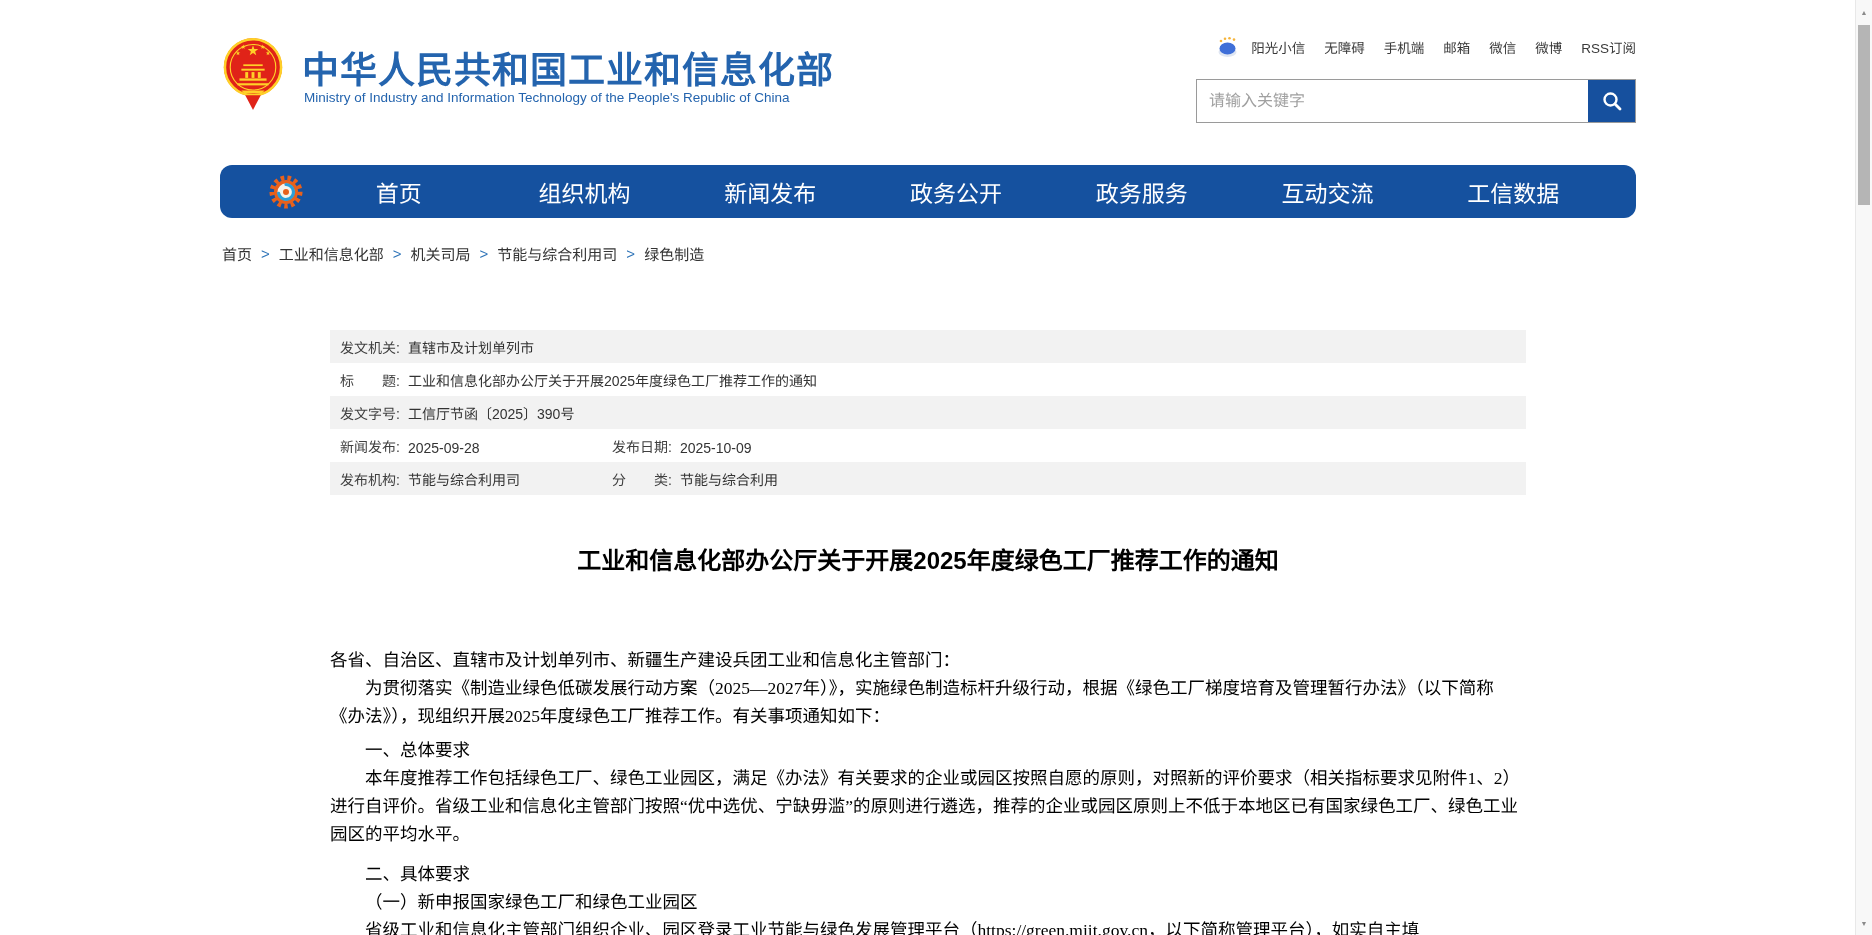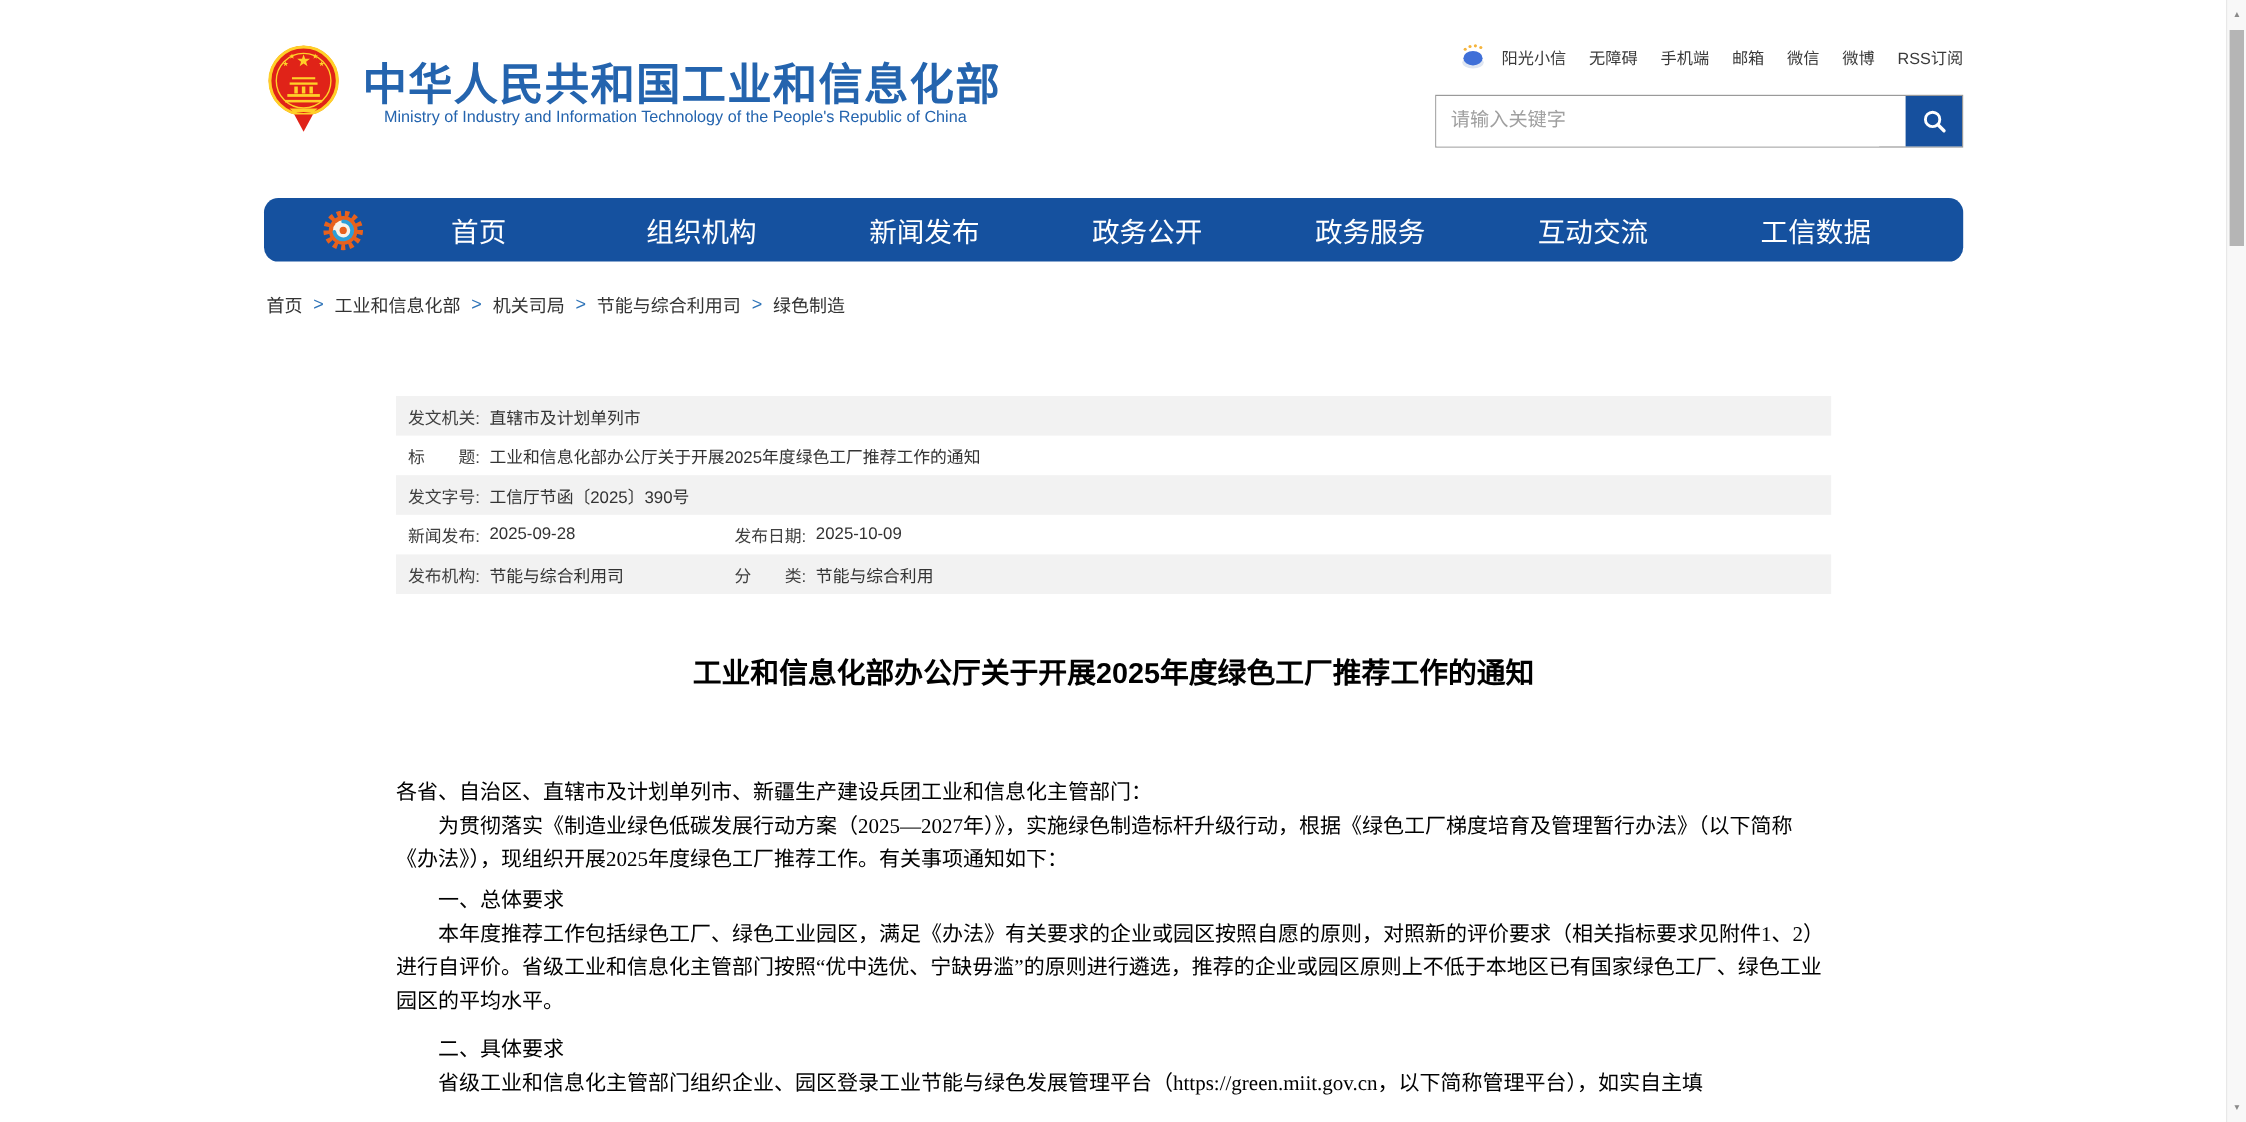--- a/index.html
+++ b/index.html
@@ -6,21 +6,21 @@
   body{
     width:1872px;height:935px;position:relative;overflow:hidden;background:#fff;
     font-family:"Liberation Sans","DejaVu Sans",sans-serif;color:#333;
   }
   .container{position:absolute;left:220px;top:0;width:1416px;height:935px;}
 
   
   .emblem{position:absolute;left:2px;top:36px;width:62px;height:78px;}
   .site-title{position:absolute;left:82px;top:40px;font-size:37px;font-weight:bold;
     color:#2464ae;letter-spacing:1px;white-space:nowrap;}
-  .site-subtitle{position:absolute;left:100px;top:90px;font-size:13.5px;color:#2464ae;white-space:nowrap;}
+  .site-subtitle{position:absolute;left:84px;top:90px;font-size:13.5px;color:#2464ae;white-space:nowrap;}
 
   .utilities{position:absolute;top:36px;right:0;display:flex;align-items:center;gap:19px;
     font-size:13.5px;color:#3a3a3a;}
   .utility-link{cursor:pointer;white-space:nowrap;}
   .sun-icon{width:24px;height:22px;display:inline-block;margin-right:-8px;}
 
   .searchbar{position:absolute;top:79px;right:0;width:440px;height:44px;border:1px solid #9a9a9a;
     box-sizing:border-box;display:flex;background:#fff;gap:22px;}
   .search-input{flex:1;border:0;outline:0;padding:0 12px;font-size:16px;color:#333;
     font-family:"Liberation Sans",sans-serif;}
@@ -38,21 +38,21 @@
   
   .breadcrumb{position:absolute;top:243px;left:2px;font-size:15px;color:#333;display:flex;
     gap:9px;align-items:center;}
   .crumb{cursor:pointer;white-space:nowrap;}
   .crumb-sep{color:#2f74b8;}
 
   
   .docmeta{position:absolute;top:330px;left:110px;width:1196px;font-size:14px;}
   .meta-row{height:33px;display:flex;align-items:center;padding-left:10px;box-sizing:border-box;}
   .meta-row.odd{background:#f2f2f2;}
-  .meta-cell{display:flex;align-items:flex-start;}
+  .meta-cell{display:flex;align-items:flex-end;}
   .meta-cell.col1{width:272px;flex:0 0 auto;}
   .meta-label{color:#404040;white-space:pre;}
   .meta-value{color:#333;margin-left:8px;white-space:nowrap;}
 
   
   .article{position:absolute;top:495px;left:110px;width:1196px;color:#000;}
   .article-title{margin:46px 0 0 0;text-align:center;font-size:24px;font-weight:bold;
     font-family:"Liberation Sans","DejaVu Sans",sans-serif;color:#000;}
   .article-body{margin-top:70px;font-family:"Liberation Serif","DejaVu Serif",serif;
     font-size:17.5px;line-height:28px;color:#000;}
@@ -202,20 +202,21 @@
   </div>
 
   <div class="article">
     <h1 class="article-title">工业和信息化部办公厅关于开展2025年度绿色工厂推荐工作的通知</h1>
     <div class="article-body">
       <p class="para">各省、自治区、直辖市及计划单列市、新疆生产建设兵团工业和信息化主管部门：</p>
       <p class="para indent">为贯彻落实《制造业绿色低碳发展行动方案（2025—2027年）》，实施绿色制造标杆升级行动，根据《绿色工厂梯度培育及管理暂行办法》（以下简称《办法》），现组织开展2025年度绿色工厂推荐工作。有关事项通知如下：</p>
       <p class="para indent mt6">一、总体要求</p>
       <p class="para indent">本年度推荐工作包括绿色工厂、绿色工业园区，满足《办法》有关要求的企业或园区按照自愿的原则，对照新的评价要求（相关指标要求见附件1、2）进行自评价。省级工业和信息化主管部门按照“优中选优、宁缺毋滥”的原则进行遴选，推荐的企业或园区原则上不低于本地区已有国家绿色工厂、绿色工业园区的平均水平。</p>
       <p class="para indent mt12">二、具体要求</p>
+      <p class="para indent">（一）新申报国家绿色工厂和绿色工业园区</p>
       <p class="para indent">省级工业和信息化主管部门组织企业、园区登录工业节能与绿色发展管理平台（https://green.miit.gov.cn，以下简称管理平台），如实自主填</p>
     </div>
   </div>
 
 </div>
 
 <div class="scrollbar">
   <div class="sb-arrow sb-up">▲</div>
   <div class="sb-thumb"></div>
   <div class="sb-arrow sb-down">▼</div>

